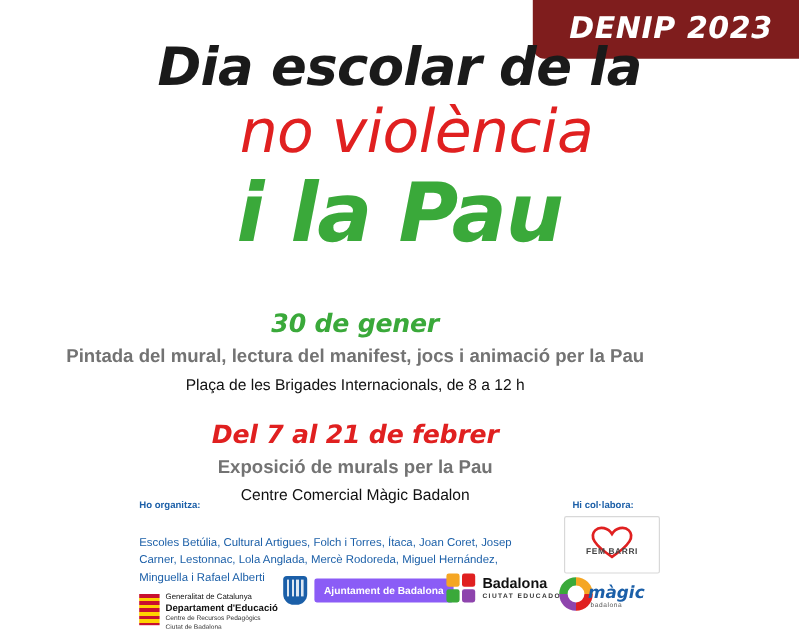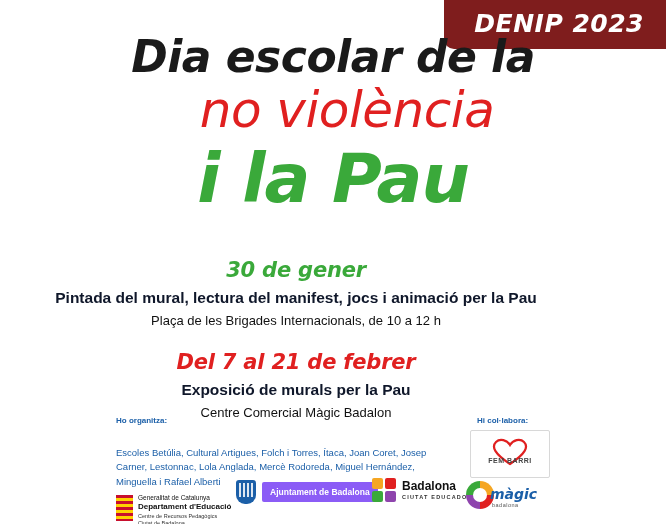--- a/index.html
+++ b/index.html
@@ -101,21 +101,21 @@
     font-weight: bold;
     font-style: italic;
     font-size: 21px;
     color: #e02020;
     letter-spacing: -0.2px;
   }
   .bold-line {
     font-family: "Liberation Sans", sans-serif;
     font-weight: bold;
     font-size: 15.5px;
-    color: #0f172a;
+    color: #737373;
     margin-top: 7px;
   }
   .plain-line {
     font-family: "Liberation Sans", sans-serif;
     font-size: 13px;
     color: #111111;
     margin-top: 6px;
   }
   .block2 {
     margin-top: 22px;
@@ -342,21 +342,21 @@
     <div class="line1">Dia escolar de la</div>
     <div class="line2">no violència</div>
     <div class="line3">i la Pau</div>
   </div>
 
   <div class="events">
 
     <div class="block1">
       <div class="date-green">30 de gener</div>
       <div class="bold-line">Pintada del mural, lectura del manifest,  jocs i animació per la Pau</div>
-      <div class="plain-line">Plaça de les Brigades Internacionals, de 10 a 12 h</div>
+      <div class="plain-line">Plaça de les Brigades Internacionals, de 8 a 12 h</div>
     </div>
 
     <div class="block2">
       <div class="date-red">Del 7 al 21 de febrer</div>
       <div class="bold-line">Exposició de murals per la Pau</div>
       <div class="plain-line">Centre Comercial Màgic Badalon</div>
     </div>
 
   </div>
 

